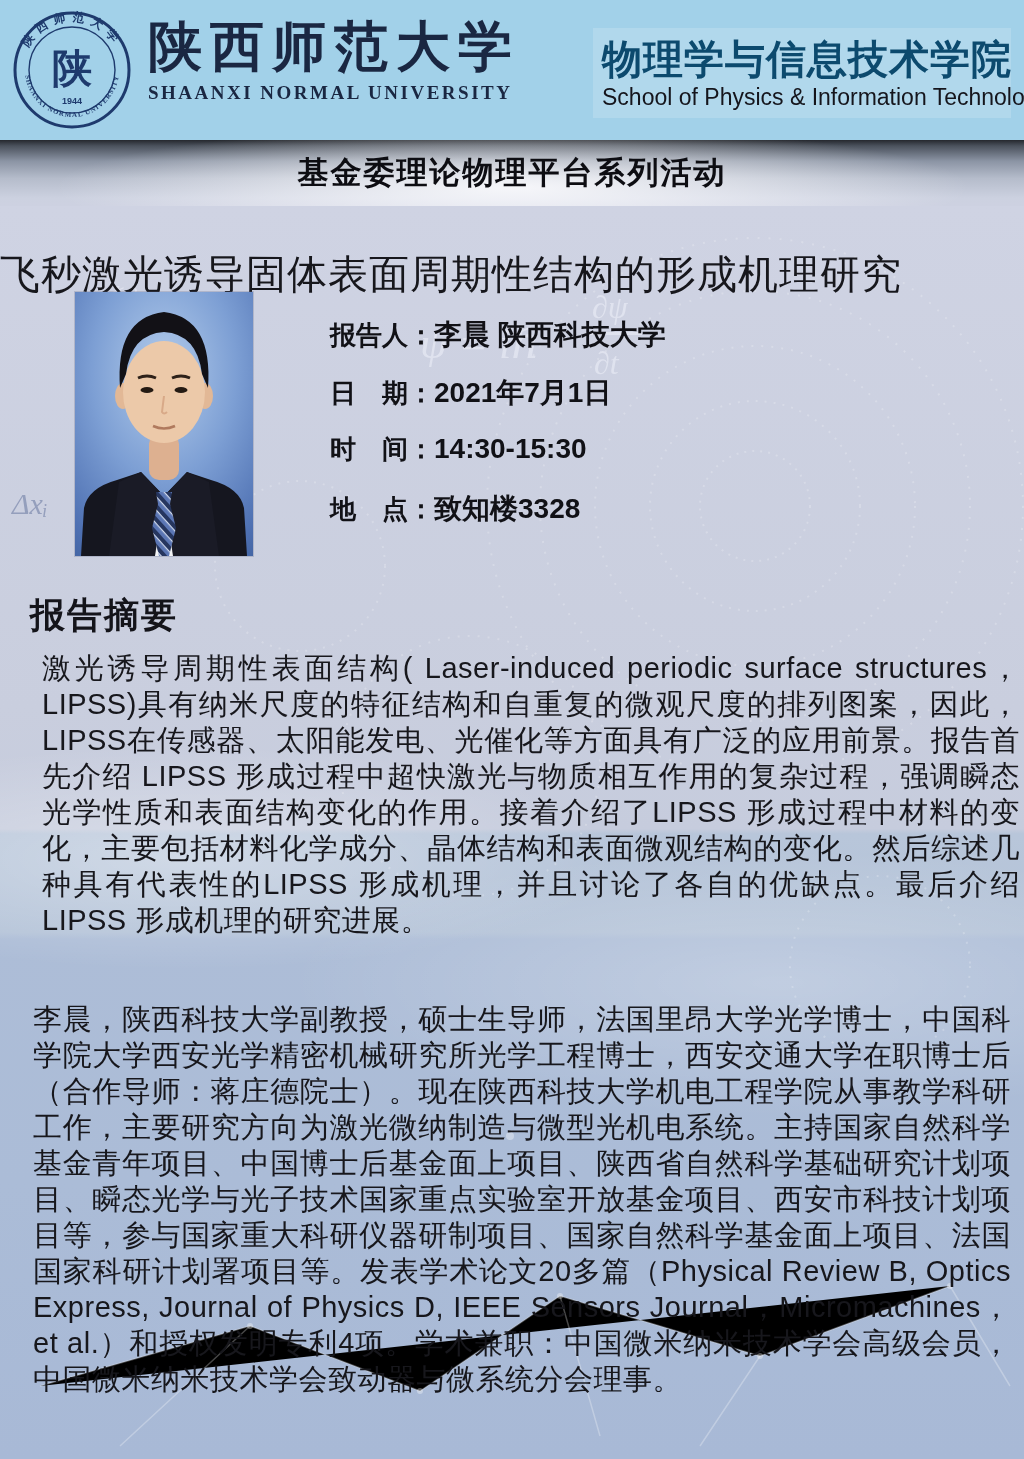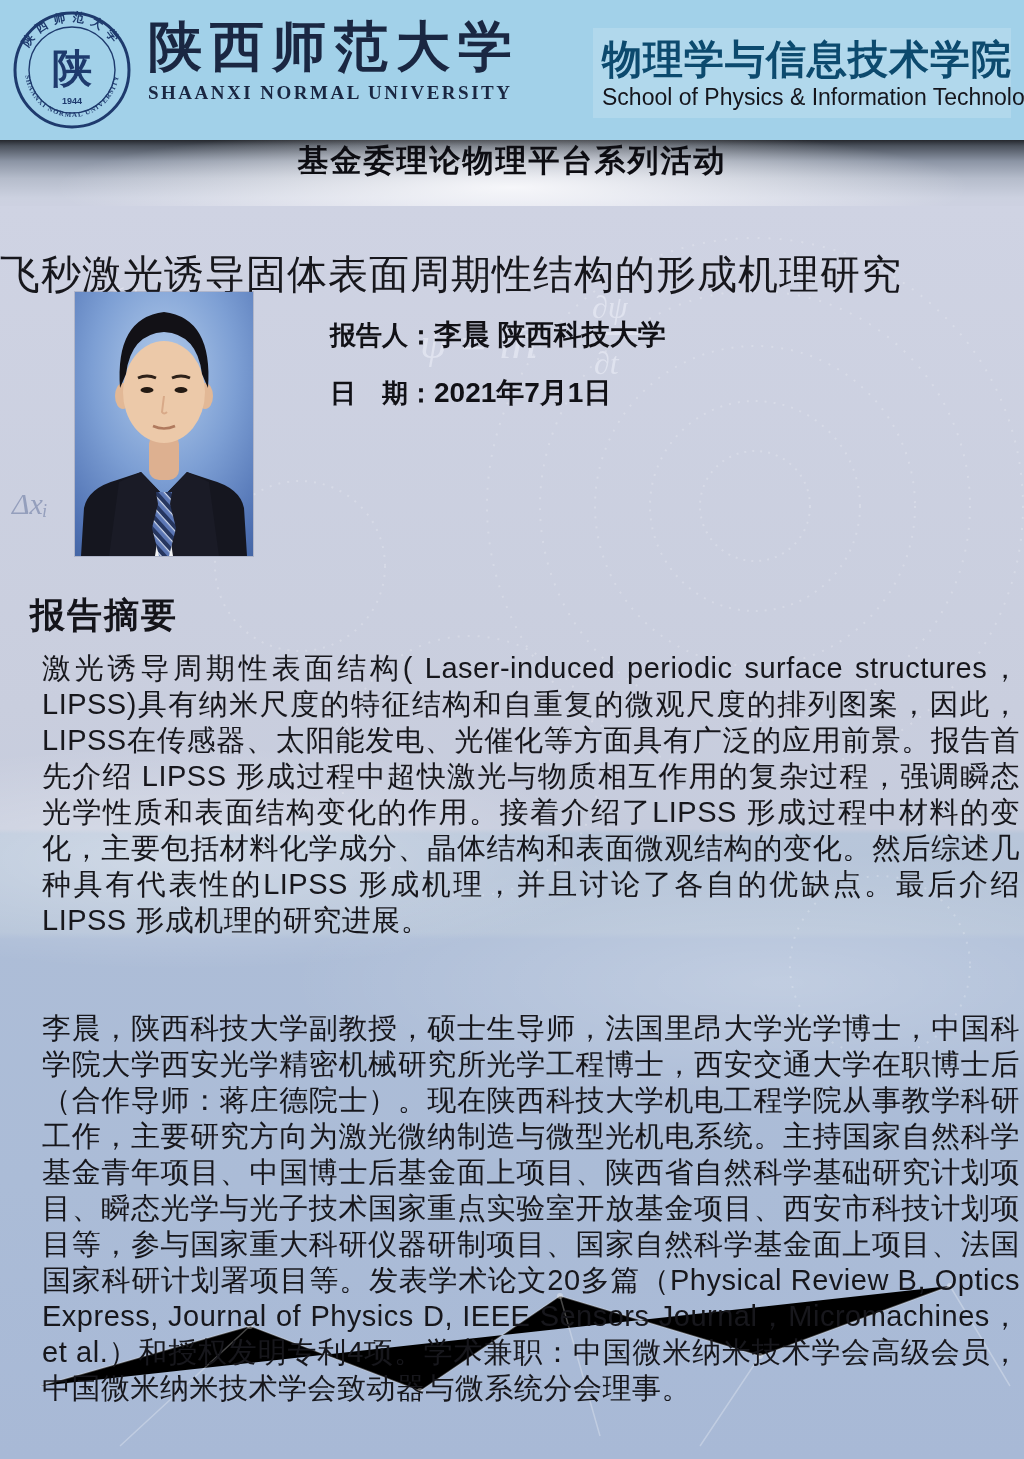--- a/index.html
+++ b/index.html
@@ -18,21 +18,21 @@
                 background:rgba(255,255,255,.16);}
   .school-zh{position:absolute;left:602px;top:32px;font-size:40px;font-weight:700;color:#0c4a6e;
              letter-spacing:1px;white-space:nowrap;}
   .school-en{position:absolute;left:602px;top:84px;font-size:23px;color:#15151c;white-space:nowrap;}
 
   
   .series-banner{position:absolute;left:0;top:140px;width:1024px;height:66px;
      background:
        radial-gradient(ellipse 62% 130% at 50% 72%, rgba(252,252,254,.9), rgba(252,252,254,0) 72%),
        linear-gradient(180deg,#25282e 0%,#4b525d 9%,#8b94a4 32%,#b5bccb 58%,#ccd1e0 88%,#cdd1e1 100%);
-     display:flex;align-items:flex-start;justify-content:center;}
+     display:flex;align-items:center;justify-content:center;}
   .series-banner span{font-size:31px;font-weight:700;color:#0d0d12;letter-spacing:2px;}
 
   
   .main{position:absolute;left:0;top:206px;width:1024px;height:1253px;
      background:
        radial-gradient(ellipse 620px 160px at 18% 52%, rgba(255,255,255,.35), rgba(255,255,255,0) 70%),
        radial-gradient(ellipse 700px 190px at 76% 62%, rgba(255,255,255,.25), rgba(255,255,255,0) 70%),
        linear-gradient(180deg,#cfd3e3 0%,#c9cede 40%,#c6ccdd 49.7%,#b8c6da 50.1%,
                               #b4c3d8 58%,#adbdd7 58.5%,#abbcd7 78%,#a8b9d6 100%);}
   .watermarks{position:absolute;left:0;top:0;width:1024px;height:1253px;pointer-events:none;}
@@ -49,21 +49,21 @@
   .info-value{font-size:28px;font-weight:700;color:#111116;}
 
   .section-heading{position:absolute;left:30px;font-size:35px;font-weight:700;color:#14141a;letter-spacing:2px;margin-top:8px;}
   .abstract-heading{top:378px;}
   .abstract-body{position:absolute;left:30px;top:432px;width:978px;
                  font-size:29px;line-height:36px;color:#17171c;letter-spacing:.5px;
                  text-align:justify;text-justify:inter-ideograph;margin:12px;}
   .bio-heading{top:738px;}
   .bio-body{position:absolute;left:30px;top:792px;width:978px;
             font-size:29px;line-height:36px;color:#17171c;letter-spacing:.5px;
-            text-align:justify;text-justify:inter-ideograph;margin:12px;}
+            text-align:justify;text-justify:inter-ideograph;margin:3px;}
 </style>
 </head>
 <body>
 
 <div class="poster">
 
   <div class="header">
     <svg class="seal" viewBox="0 0 120 120">
       <circle cx="60" cy="60" r="57" fill="none" stroke="#1e3a6d" stroke-width="3"></circle>
       <circle cx="60" cy="60" r="43" fill="none" stroke="#1e3a6d" stroke-width="1.4"></circle>
@@ -177,20 +177,26 @@
       </svg>
     </div>
 
     <div class="info-list">
       <div class="info-row">
         <span class="info-label">报告人：</span><span class="info-value">李晨 陕西科技大学</span>
       </div>
       <div class="info-row">
         <span class="info-label">日　期：</span><span class="info-value">2021年7月1日</span>
       </div>
+      <div class="info-row">
+        <span class="info-label">时　间：</span><span class="info-value">14:30-15:30</span>
+      </div>
+      <div class="info-row">
+        <span class="info-label">地　点：</span><span class="info-value">致知楼3328</span>
+      </div>
     </div>
 
     <h2 class="section-heading abstract-heading">报告摘要</h2>
     <p class="abstract-body">激光诱导周期性表面结构( Laser-induced periodic surface structures，LIPSS)具有纳米尺度的特征结构和自重复的微观尺度的排列图案，因此，LIPSS在传感器、太阳能发电、光催化等方面具有广泛的应用前景。报告首先介绍 LIPSS 形成过程中超快激光与物质相互作用的复杂过程，强调瞬态光学性质和表面结构变化的作用。接着介绍了LIPSS 形成过程中材料的变化，主要包括材料化学成分、晶体结构和表面微观结构的变化。然后综述几种具有代表性的LIPSS 形成机理，并且讨论了各自的优缺点。最后介绍LIPSS 形成机理的研究进展。</p>
 
     <p class="bio-body">李晨，陕西科技大学副教授，硕士生导师，法国里昂大学光学博士，中国科学院大学西安光学精密机械研究所光学工程博士，西安交通大学在职博士后（合作导师：蒋庄德院士）。现在陕西科技大学机电工程学院从事教学科研工作，主要研究方向为激光微纳制造与微型光机电系统。主持国家自然科学基金青年项目、中国博士后基金面上项目、陕西省自然科学基础研究计划项目、瞬态光学与光子技术国家重点实验室开放基金项目、西安市科技计划项目等，参与国家重大科研仪器研制项目、国家自然科学基金面上项目、法国国家科研计划署项目等。发表学术论文20多篇（Physical Review B, Optics Express, Journal of Physics D, IEEE Sensors Journal，Micromachines，et al.）和授权发明专利4项。学术兼职：中国微米纳米技术学会高级会员，中国微米纳米技术学会致动器与微系统分会理事。</p>
 
   </div>
 </div>
 

